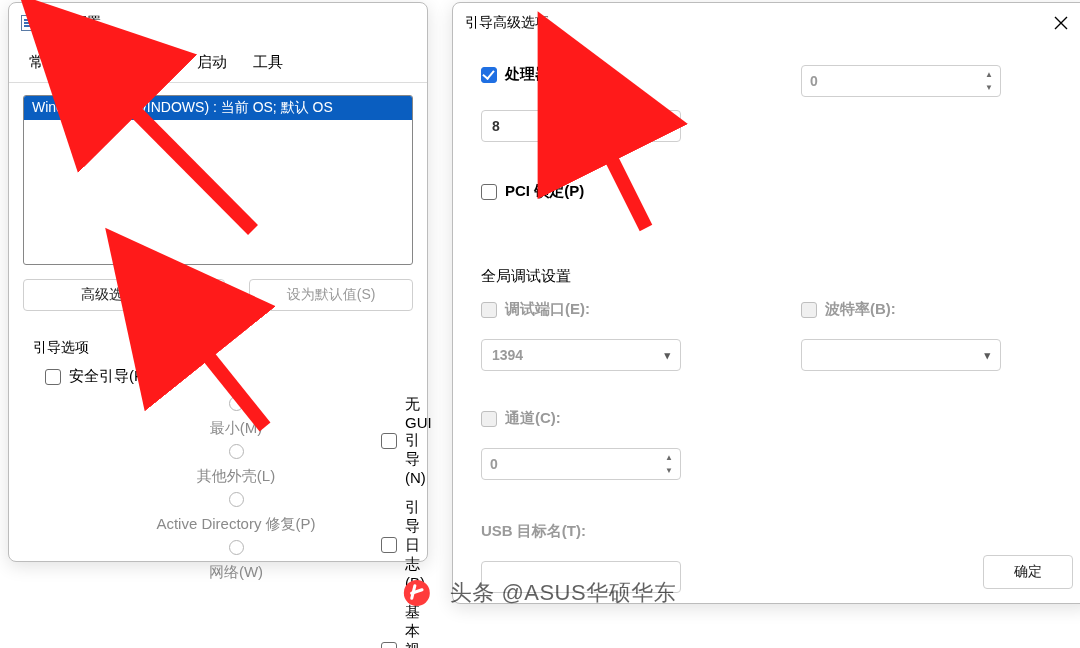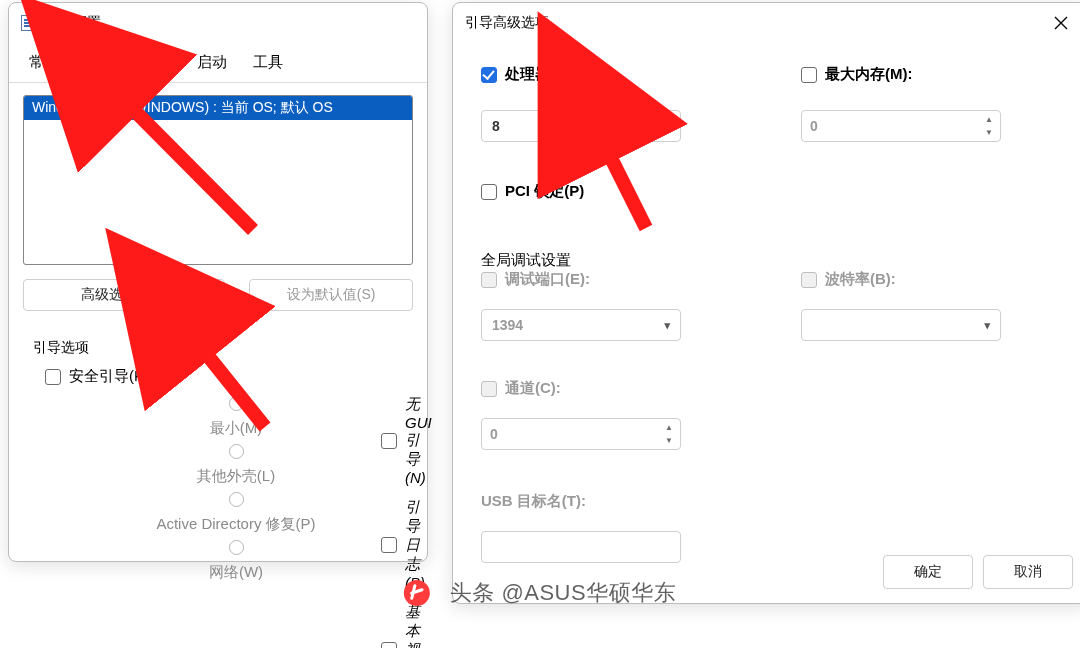--- a/index.html
+++ b/index.html
@@ -35,21 +35,21 @@
   .cbox { width:16px; height:16px; border:1.5px solid #6b6b6b; border-radius:3px; background:#fff; flex:none; }
   .cbox.checked { background:#1f6fe2; border-color:#1f6fe2; position:relative; }
   .cbox.checked::after { content:""; position:absolute; left:3px; top:0px; width:5px; height:9px; border:solid #fff; border-width:0 2px 2px 0; transform: rotate(40deg); }
   .cbox.disabled { background:#f0f0f0; border-color:#bfbfbf; }
 
   .radiogroup { margin-left: 36px; }
   .radio { display:flex; align-items:center; gap:8px; margin: 6px 0; color:#8a8a8a; font-size:15px;flex-direction:column; }
   .rbox { width:15px; height:15px; border:1.5px solid #b5b5b5; border-radius:50%; background:#fff; flex:none; }
 
   .rightcol { position:absolute; left: 372px; top: 388px; }
-  .rightcol .check { margin: 4px 0 12px 0; font-style: italic; }
+  .rightcol .check { margin: 4px 0 12px 0; }
 
   
   .w2body { padding: 22px 18px 10px 28px; position:relative; height: calc(100% - 40px); }
   .row { display:flex; align-items:flex-start; gap: 90px; }
   .col { display:flex; flex-direction:column; gap:20px;font-weight:bold; }
   .label { font-size:15px; }
   .select { width:200px; height:32px; border:1px solid #cfcfcf; border-radius:4px; display:flex; align-items:center; justify-content:space-between; padding:0 10px; background:#fff; color:#333; cursor:pointer; }
   .numbox { width:200px; height:32px; border:1px solid #cfcfcf; border-radius:4px; display:flex; align-items:center; padding:0 8px; color:#9a9a9a; background:#fff; position:relative; }
   .spin { position:absolute; right:2px; top:2px; bottom:2px; width:18px; display:flex; flex-direction:column; }
   .spin span { flex:1; display:flex; align-items:center; justify-content:center; font-size:8px; color:#6b6b6b; cursor:pointer; }
@@ -156,44 +156,40 @@
     <div class="row">
       <div class="col">
         <div class="check" style="margin:0 0 6px 0">
           <span class="cbox checked"></span>
           <span class="label">处理器个数(N):</span>
         </div>
         <div class="select">
           <span>8</span>
           <span class="chev">▾</span>
         </div>
-        <div class="check" style="margin:20px 0 0 0">
+        <div class="check" style="margin:20px 0 16px 0">
           <span class="cbox"></span>
           <span class="label">PCI 锁定(P)</span>
         </div>
       </div>
 
       <div class="col" style="margin-left:30px">
-        <div class="check" style="margin:0 0 6px 0">
-          <span class="cbox"></span>
-          <span class="label">最大内存(M):</span>
-        </div>
         <div class="numbox">
           <span>0</span>
           <div class="spin">
             <span>▲</span>
             <span>▼</span>
           </div>
         </div>
       </div>
     </div>
 
     <div class="section-title">全局调试设置</div>
 
-    <div class="row" style="margin-top:0; gap:90px">
+    <div class="row" style="margin-top:14px; gap:90px">
       <div class="col">
         <div class="check" style="margin:0">
           <span class="cbox disabled"></span>
           <span class="label disabled-text">调试端口(E):</span>
         </div>
         <div class="select disabled-text" style="color:#9a9a9a">
           <span>1394</span>
           <span class="chev">▾</span>
         </div>
 
@@ -220,21 +216,20 @@
         </div>
         <div class="select">
           <span></span>
           <span class="chev">▾</span>
         </div>
       </div>
     </div>
 
     <div class="dlg-footer">
       <div class="btn">确定</div>
-      <div class="btn">取消</div>
     </div>
   </div>
 </div>
 
 <div class="arrow" style="left:88px; top:70px">
   <svg width="190" height="180">
       <defs>
         <marker id="ah1" markerWidth="14" markerHeight="14" refX="3" refY="6" orient="auto">
           <path d="M0,0 L12,6 L0,12 Z" fill="#ff1a1a"></path>
         </marker>

